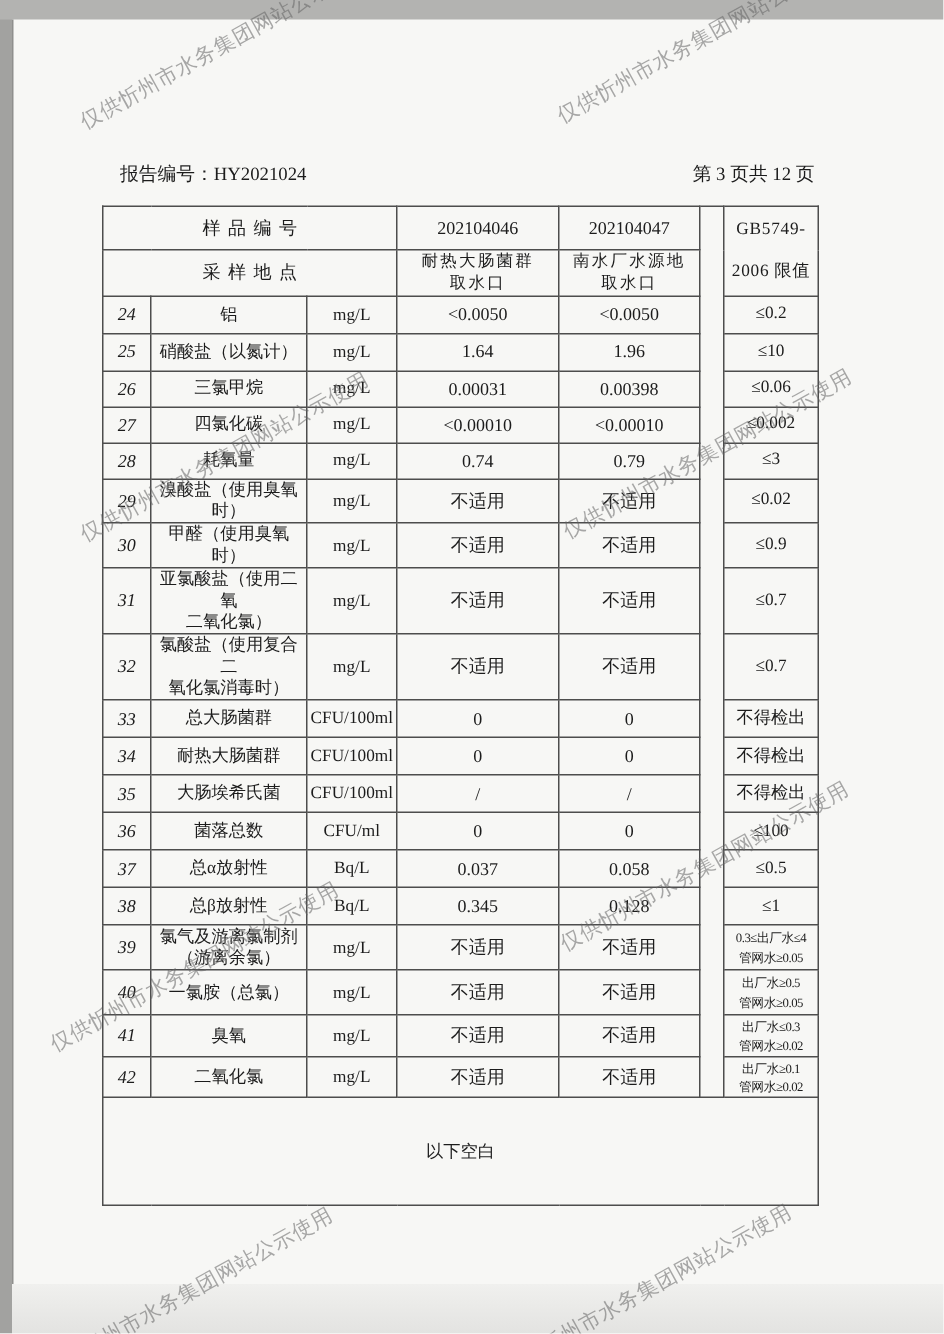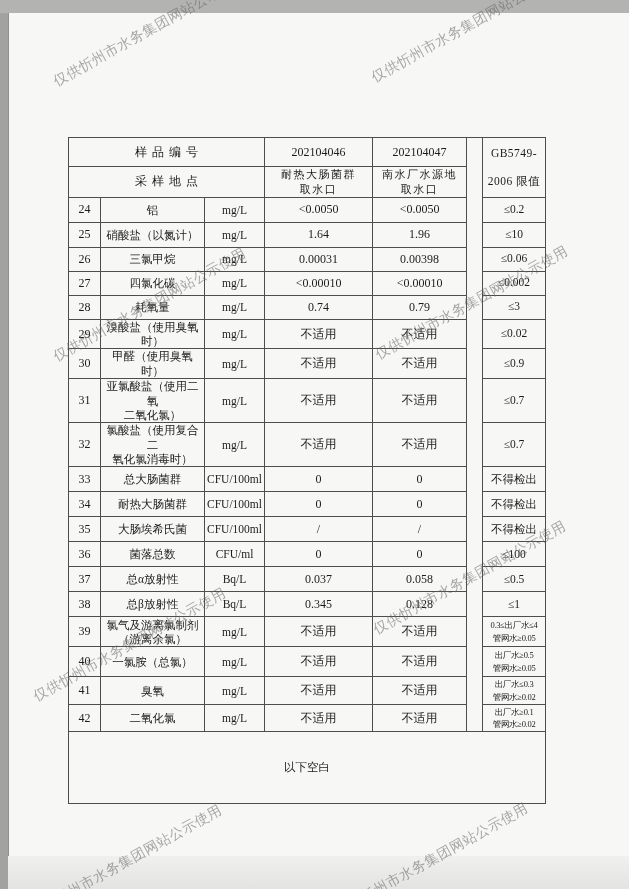--- a/index.html
+++ b/index.html
@@ -18,21 +18,21 @@
          font-size:17px;font-weight:bold;letter-spacing:1px;}
   .meta{position:absolute;left:80px;top:108px;width:463px;display:flex;
         justify-content:space-between;font-size:12.5px;}
   .meta span{white-space:nowrap;}
 
   
   table.report{position:absolute;left:68px;top:137px;border-collapse:collapse;
                table-layout:fixed;width:477px;font-size:12px;}
   table.report td{border:1px solid #4d4d4d;text-align:center;vertical-align:middle;
                   padding:0;overflow:hidden;}
-  td.c-no{font-size:12px;}
+  td.c-no{font-size:12px;font-style:italic;}
   td.c-name{text-align:left;padding-left:7px;font-size:11.5px;line-height:1.25;}
   td.c-unit{font-size:11.5px;}
   td.c-val{font-size:12px;}
   td.c-limit{font-size:11.5px;line-height:1.2;}
   td.c-limit .sm{font-size:8.5px;line-height:1.5;letter-spacing:-0.3px;}
   td.strip{border-top:1px solid #4d4d4d;border-bottom:none;}
   tr.h1 td, tr.h2 td{font-size:12px;}
   .sp4{letter-spacing:5px;text-indent:5px;}
   .site{font-size:11px;line-height:1.35;letter-spacing:1.5px;}
   .gb{font-size:11.5px;line-height:28px;letter-spacing:0.5px;}
@@ -47,20 +47,24 @@
 <body>
 
 <div id="canvas">
 
   <div class="edge-left"></div>
   <div class="edge-top"></div>
   <div class="edge-bottom"></div>
   <div class="page-shadow"></div>
 
 
+  <div class="meta">
+    <span><span>报告编号：</span><span>HY2021024</span></span>
+    <span>第 3 页共 12 页</span>
+  </div>
 
   <table class="report">
     <colgroup>
       <col style="width:32px">
         <col style="width:104px">
         <col style="width:60px">
       <col style="width:108px">
         <col style="width:94px">
         <col style="width:16px">
       <col style="width:63px">

